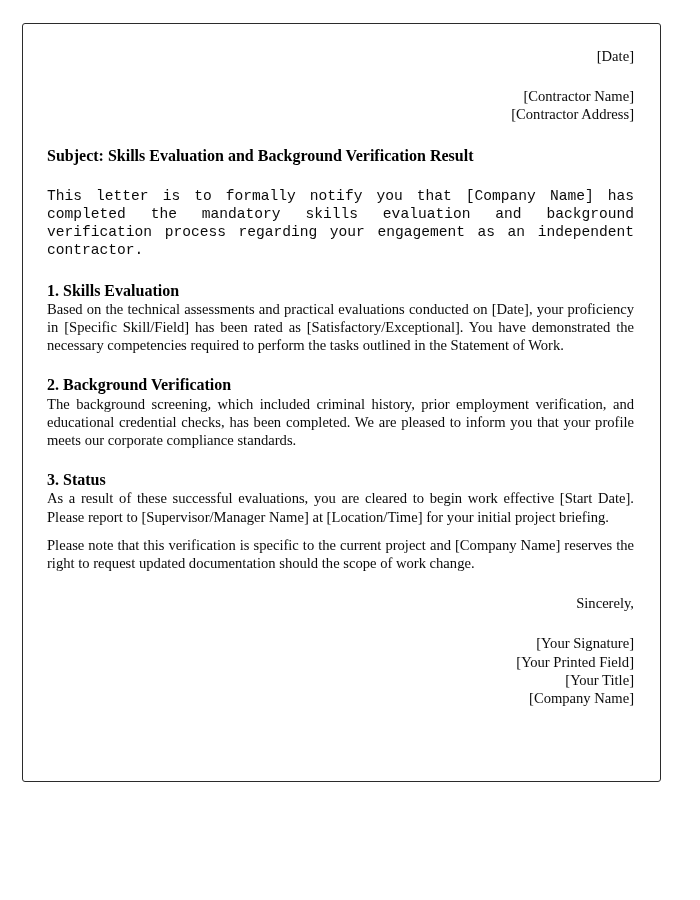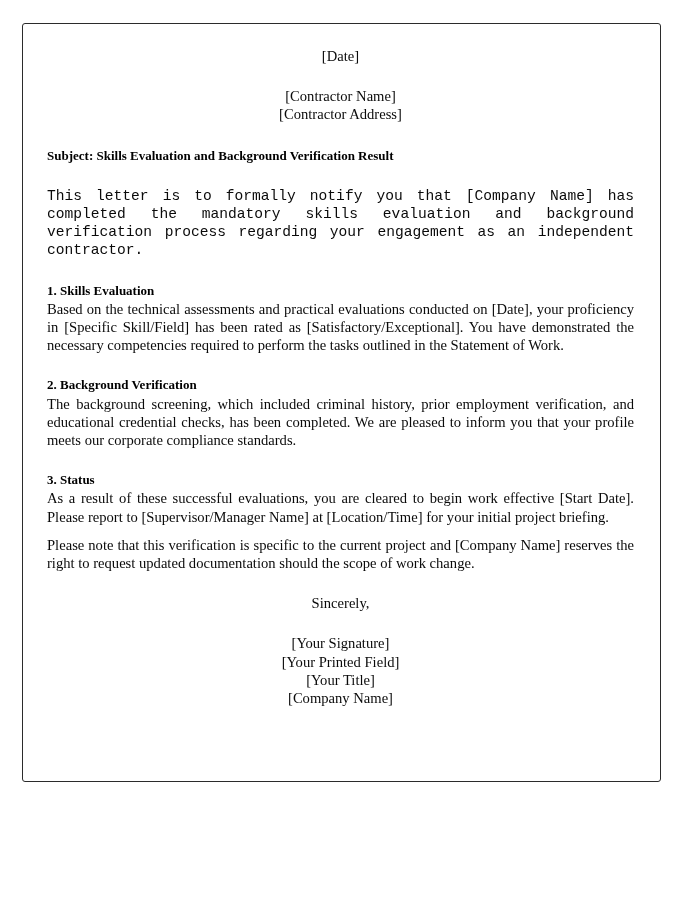--- a/index.html
+++ b/index.html
@@ -33,32 +33,32 @@
     position: absolute;
     left: 24px;
     top: 23px;
     width: 587px;
   }
 
   .line,
   .para {
     font-size: 14.6px;
     line-height: 18.2px;
-    text-align: center;
+    text-align: right;
     margin: 0;
     color: #0a0a0a;
   }
 
   .para {
     text-align: justify;
     text-justify: inter-word;
   }
 
   .heading {
-    font-size: 13px;
+    font-size: 16px;
     line-height: 18.2px;
     font-weight: bold;
     margin: 0;
     color: #000000;
   }
 
   
   .blk-date        { margin-top: 0px; }
   .blk-address     { margin-top: 22px; }
   .blk-subject     { margin-top: 23px; }

